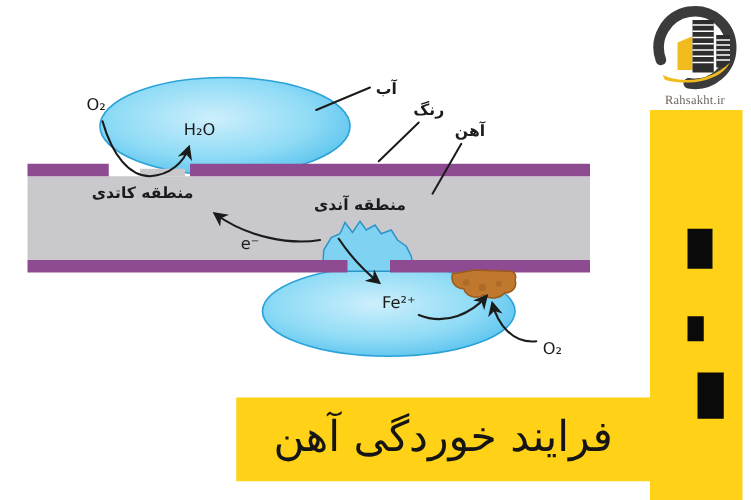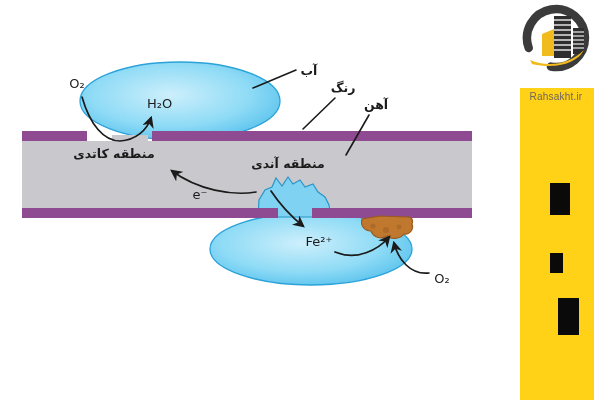--- a/index.html
+++ b/index.html
@@ -18,22 +18,22 @@
   .block{position:absolute;}
   .block-1{left:30px;top:95px;width:20px;height:32px;}
   .block-2{left:30px;top:165px;width:13px;height:20px;}
   .block-3{left:38px;top:210px;width:21px;height:37px;}
   .banner{left:189px;top:318px;width:331px;height:67px;text-align:center;}
   .banner-title{display:block;line-height:65px;font-size:34px;font-weight:400;
                 direction:rtl;font-family:"DejaVu Sans",sans-serif;}
   
   .logo{left:514px;top:4px;width:84px;text-align:center;}
   .logo svg{display:block;margin:0 auto;}
-  .site-name{font-size:10px;letter-spacing:.2px;margin-top:17px;
-             font-family:Liberation Sans, sans-serif;}
+  .site-name{font-size:10px;letter-spacing:.2px;margin-top:1px;
+             font-family:Liberation Serif, serif;}
 </style>
 </head>
 <body>
 
 <div class="canvas">
 
   <svg class="abs diagram-svg" viewBox="0 0 520 320">
     <defs>
       <radialGradient id="waterGrad" cx="45%" cy="42%" r="72%">
         <stop offset="0%" stop-color="#cdeffb"></stop>
@@ -89,20 +89,23 @@
     <text class="fa-label" x="343" y="92" text-anchor="middle">رنگ</text>
     <text class="fa-label" x="376" y="109" text-anchor="middle">آهن</text>
   </svg>
 
   <div class="abs vbar" style="background-color: rgb(255, 209, 23);">
     <div class="block block-1" style="background-color: rgb(10, 10, 10);"></div>
     <div class="block block-2" style="background-color: rgb(10, 10, 10);"></div>
     <div class="block block-3" style="background-color: rgb(10, 10, 10);"></div>
   </div>
 
+  <div class="abs banner" style="background-color: rgb(255, 209, 23);">
+    <span class="banner-title" style="color: rgb(21, 21, 21);">فرایند خوردگی آهن</span>
+  </div>
 
   <div class="abs logo">
     <svg width="76" height="70" viewBox="0 0 76 70">
 
       <path d="M10.7,43.9 A29,29 0 1 1 33,62.6" fill="none" stroke-width="8.5" stroke-linecap="round" stroke="#3b3b3b"></path>
 
       <path d="M24,30 L36,25 L36,52 L24,52 Z" fill="#f2bb1d"></path>
       <g>
         <rect x="36" y="12" width="17" height="42" fill="#2e2e2e"></rect>
         <g stroke="#ffffff" stroke-width="1.3">

